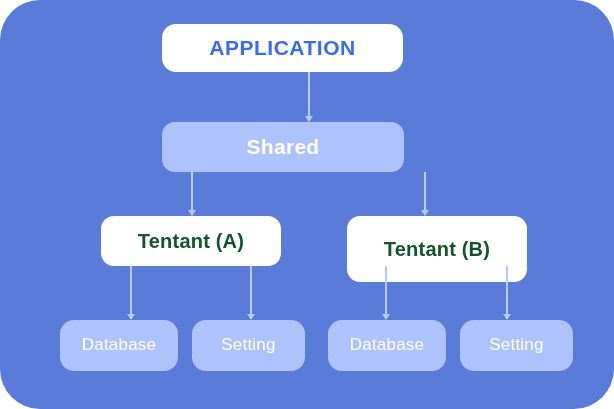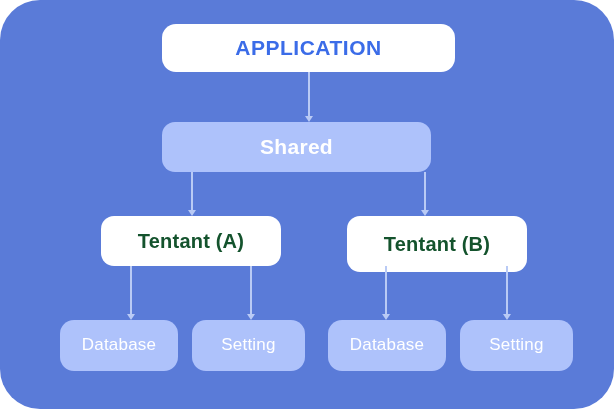--- a/index.html
+++ b/index.html
@@ -94,48 +94,48 @@
     border-left: 4px solid transparent;
     border-right: 4px solid transparent;
     border-top: 6px solid #b9caf5;
   }
 </style>
 </head>
 <body>
 
 <div id="diagram-root">
 
-  <div class="node node--root" style="left:162px; top:24px; width:293px; height:48px;">
+  <div class="node node--root" style="left:162px; top:24px; width:241px; height:48px;">
     <span>APPLICATION</span>
   </div>
 
   <div class="connector" style="left:308px; top:72px; height:50px;">
     <div class="connector__line" style="height:44px;"></div>
     <div class="connector__head" style="top:44px;"></div>
   </div>
 
-  <div class="node node--shared" style="left:162px; top:122px; width:269px; height:50px;">
+  <div class="node node--shared" style="left:162px; top:122px; width:242px; height:50px;">
     <span>Shared</span>
   </div>
 
   <div class="connector" style="left:191px; top:172px; height:44px;">
     <div class="connector__line" style="height:38px;"></div>
     <div class="connector__head" style="top:38px;"></div>
   </div>
 
   <div class="connector" style="left:424px; top:172px; height:44px;">
     <div class="connector__line" style="height:38px;"></div>
     <div class="connector__head" style="top:38px;"></div>
   </div>
 
   <div class="node node--tenant" style="left:101px; top:216px; width:180px; height:50px;">
     <span>Tentant (A)</span>
   </div>
 
-  <div class="node node--tenant" style="left:347px; top:216px; width:180px; height:56px;">
+  <div class="node node--tenant" style="left:347px; top:216px; width:180px; height:66px;">
     <span>Tentant (B)</span>
   </div>
 
   <div class="connector" style="left:130px; top:266px; height:54px;">
     <div class="connector__line" style="height:48px;"></div>
     <div class="connector__head" style="top:48px;"></div>
   </div>
 
   <div class="connector" style="left:250px; top:266px; height:54px;">
     <div class="connector__line" style="height:48px;"></div>

